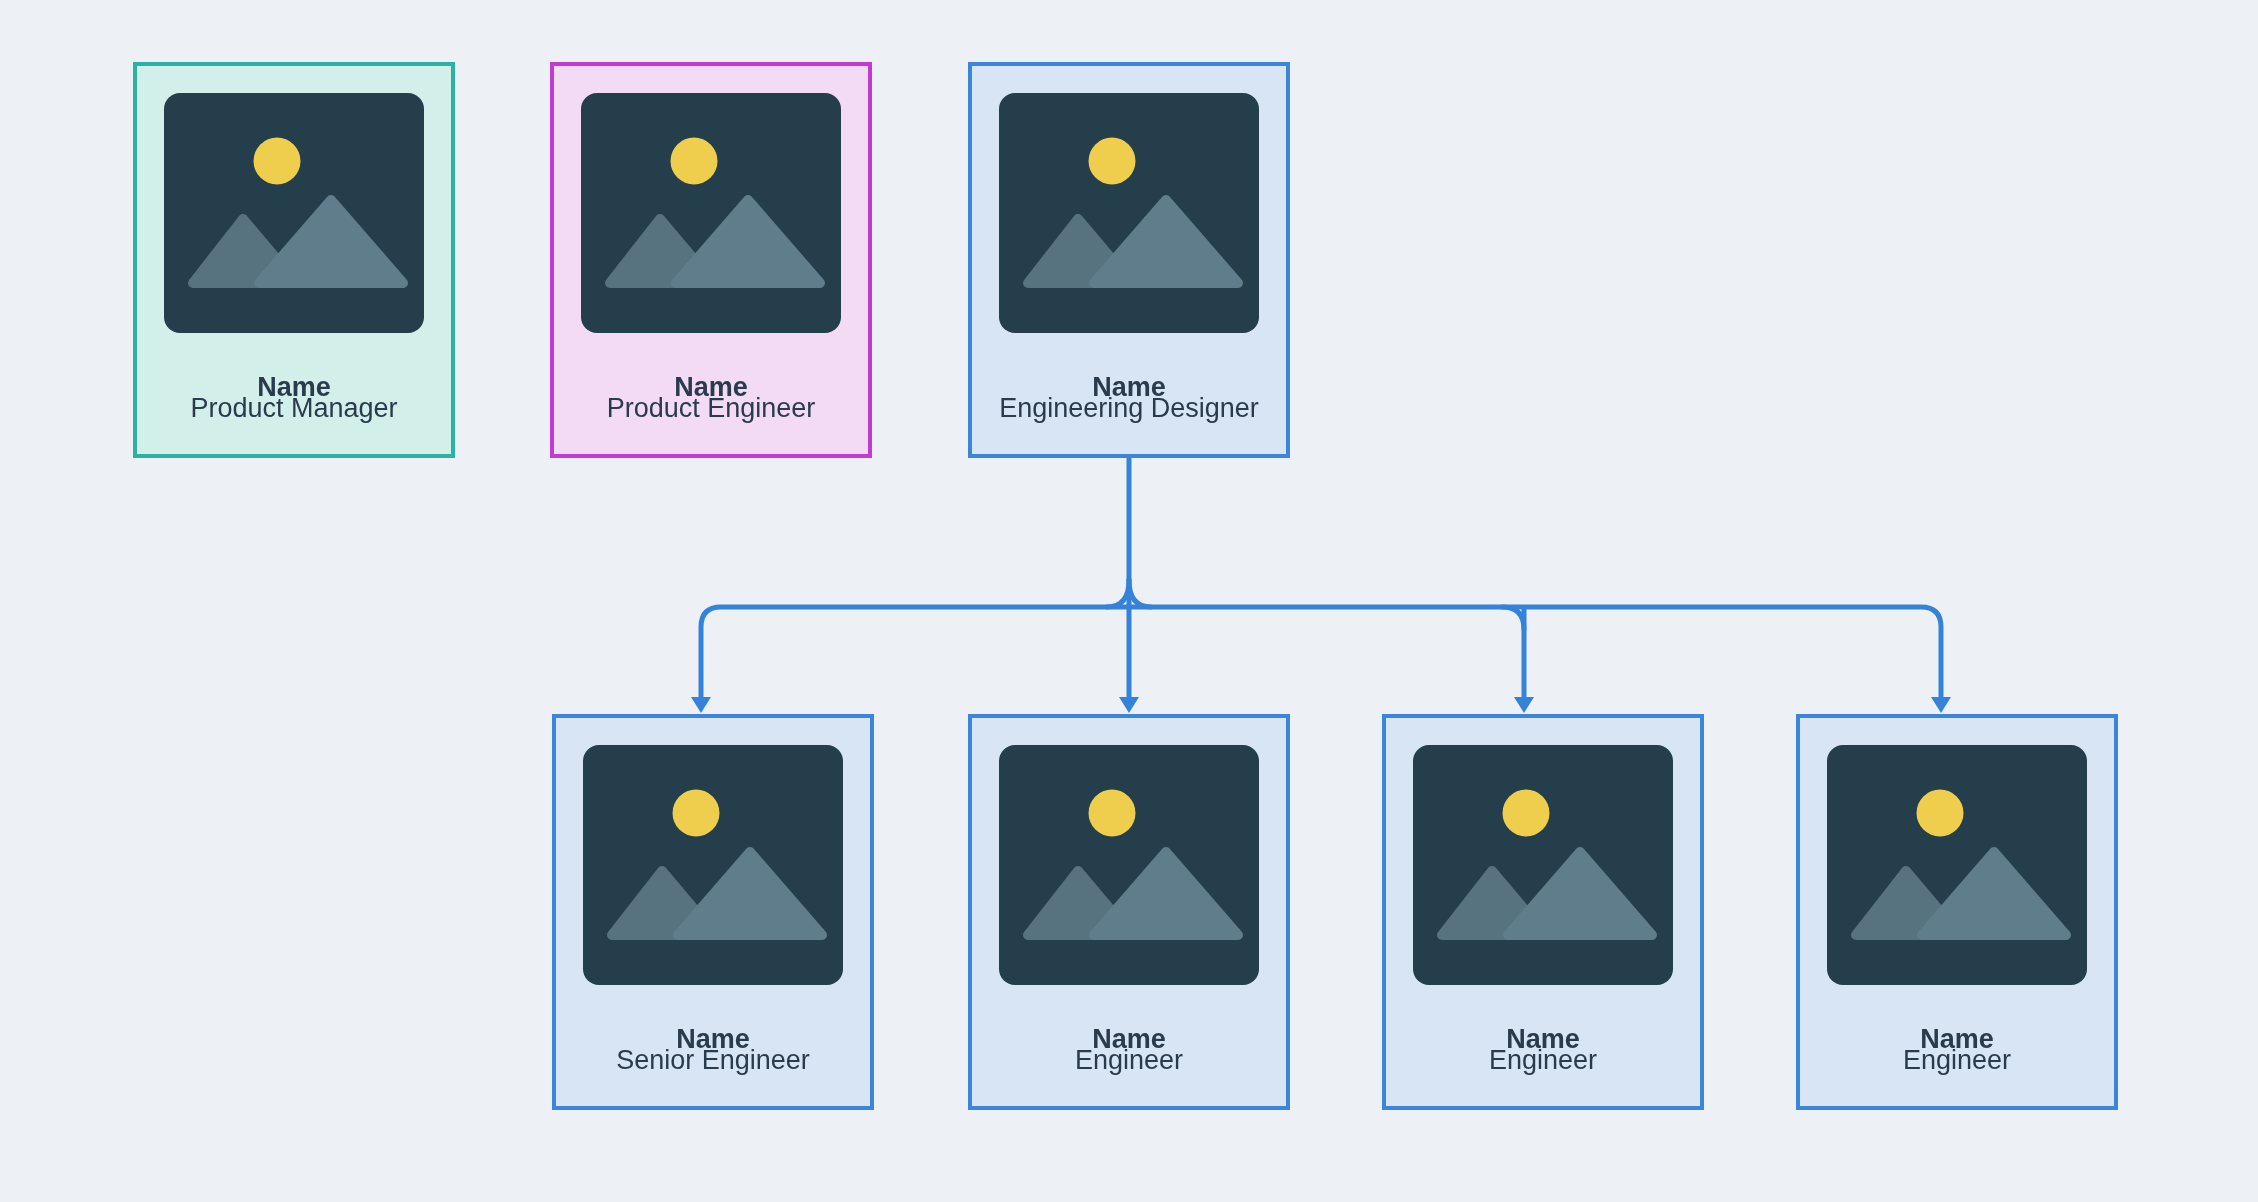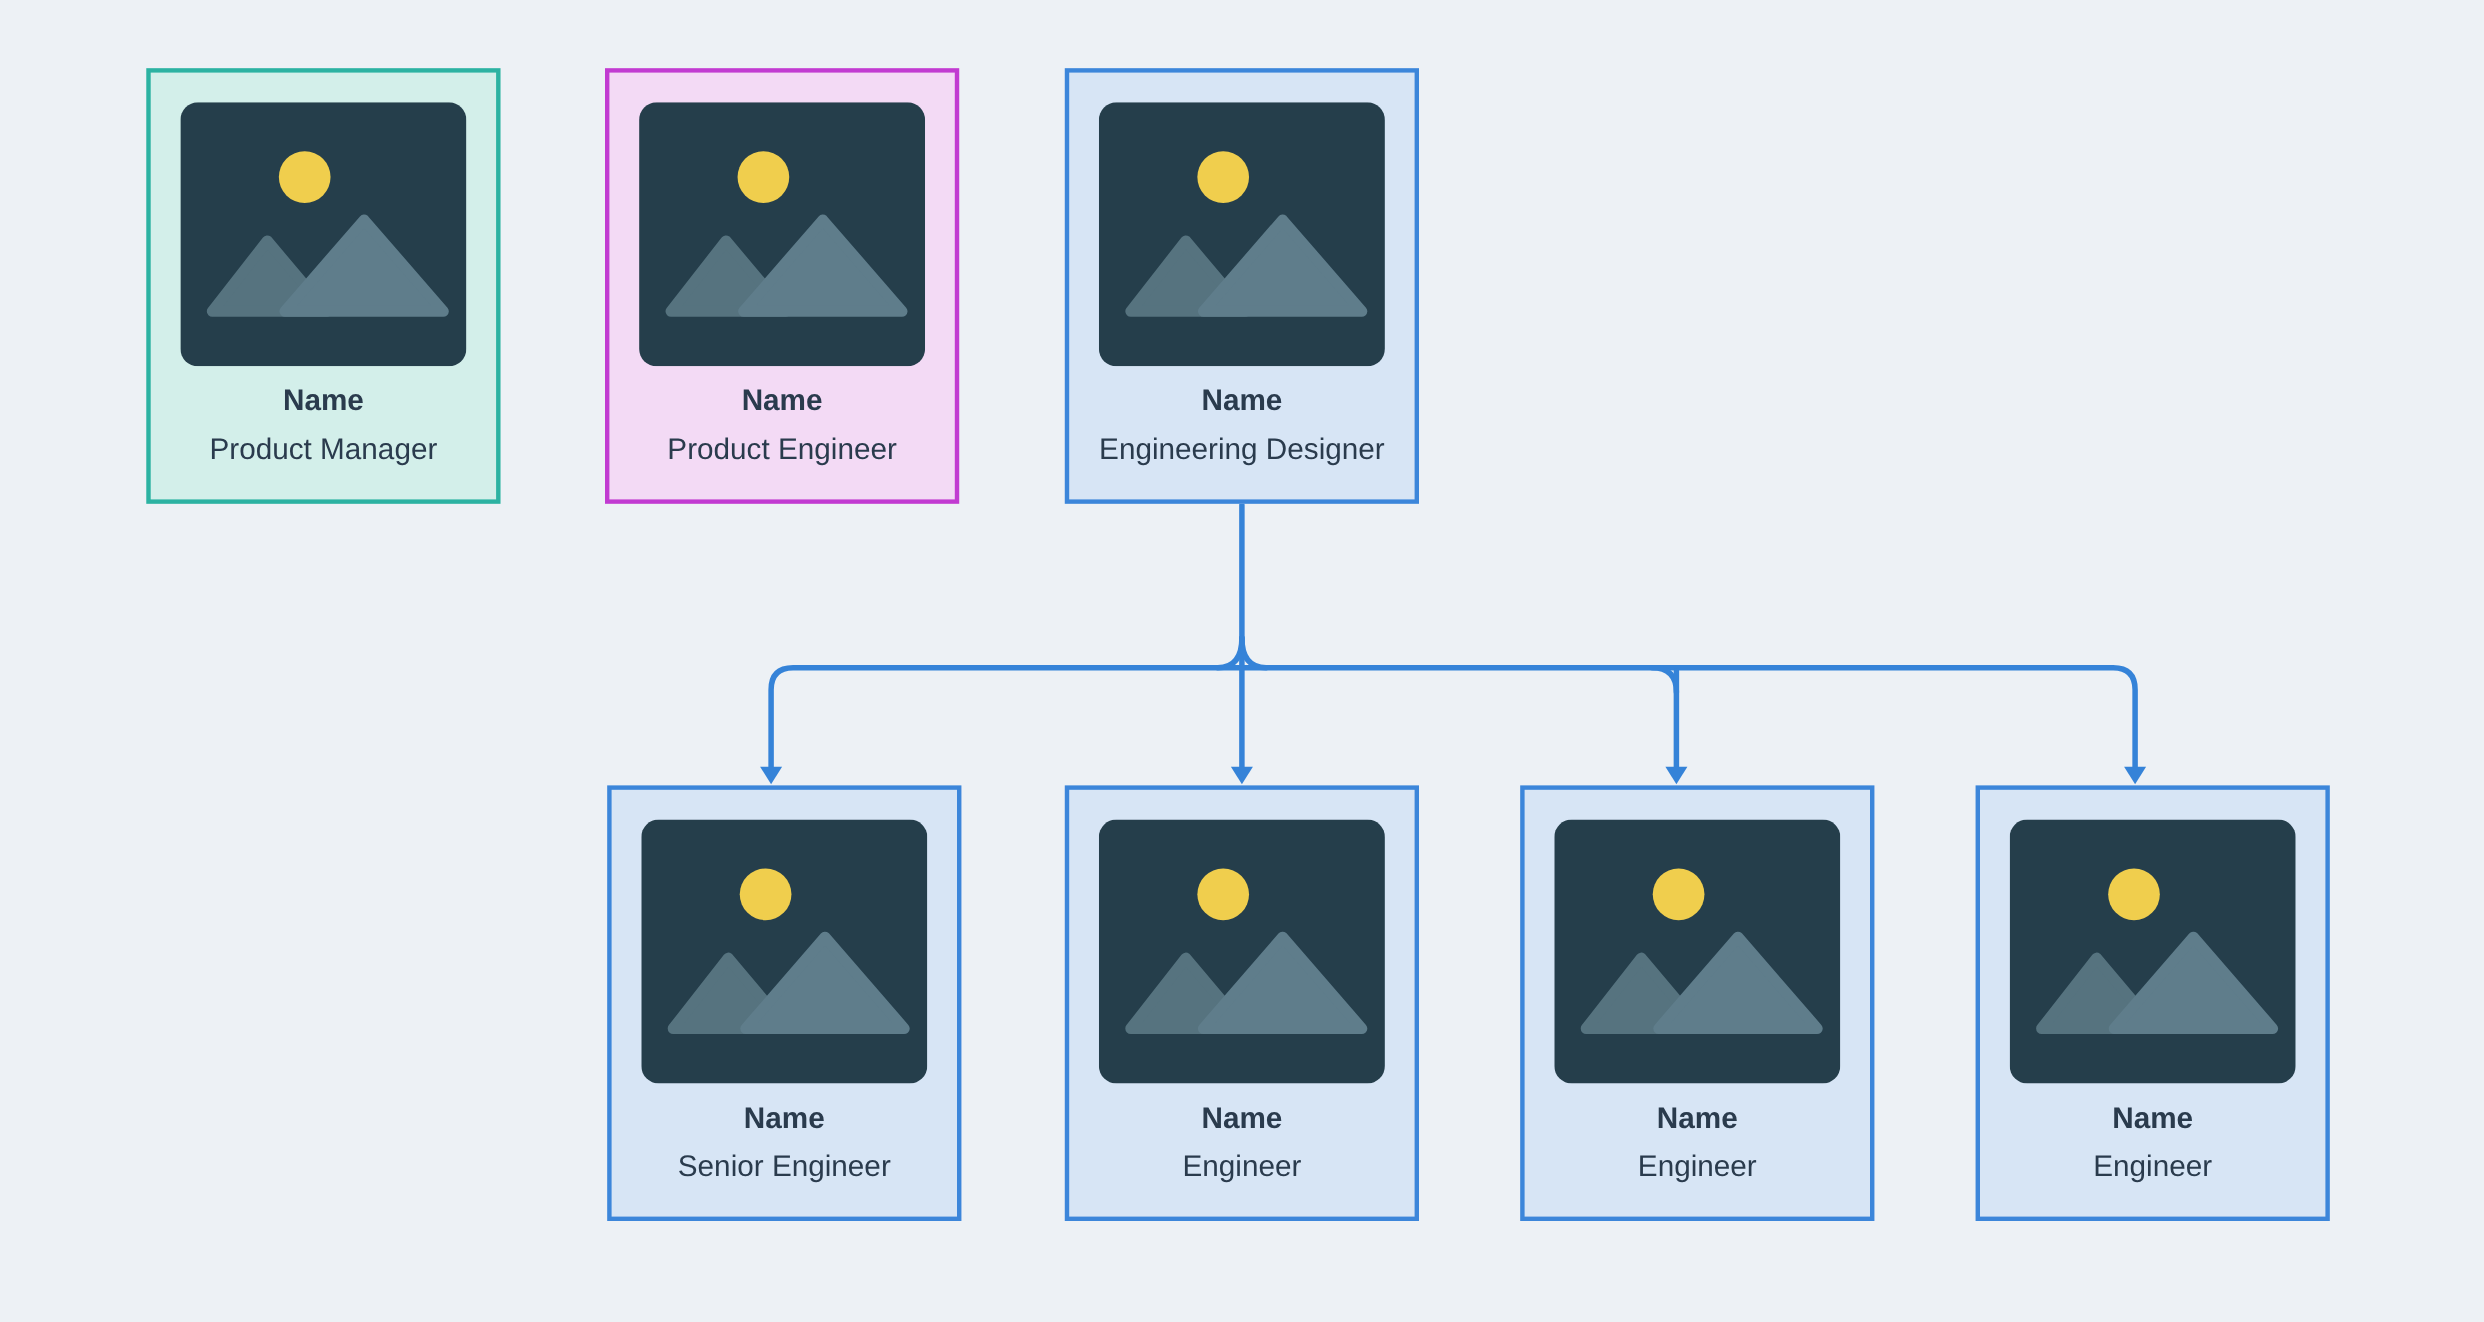--- a/index.html
+++ b/index.html
@@ -45,21 +45,21 @@
   .card-6{left:1382px;top:714px;}
   .card-7{left:1796px;top:714px;}
   .photo{
     position:absolute;
     left:27px;top:27px;
     width:260px;height:240px;
     display:block;
   }
   .card-name{
     position:absolute;
-    left:0;right:0;top:281px;
+    left:0;right:0;top:304px;
     text-align:center;
     font-size:27px;
     line-height:34px;
     font-weight:bold;
     color:var(--text-color,#2A3B4D);
   }
   .card-role{
     position:absolute;
     left:0;right:0;top:325px;
     text-align:center;

